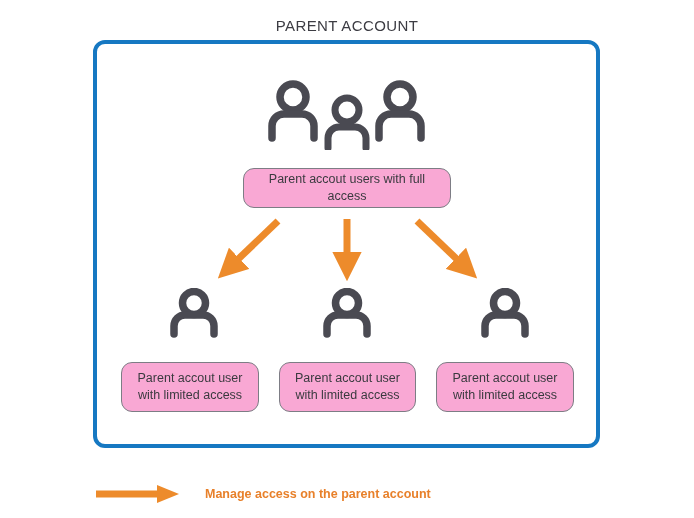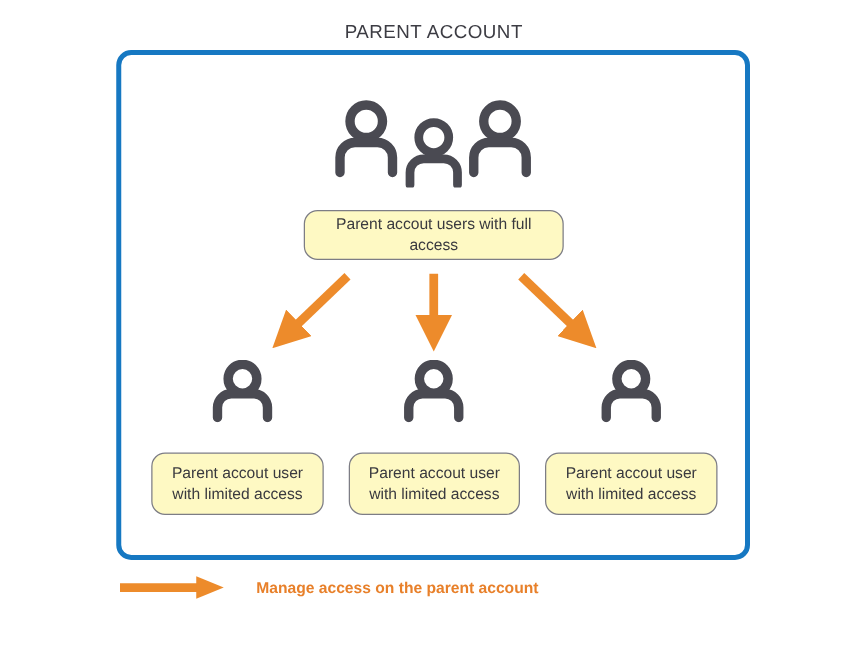--- a/index.html
+++ b/index.html
@@ -56,21 +56,21 @@
     width: 170px;
     height: 72px;
   }
 
   
   .label-box {
     position: absolute;
     box-sizing: border-box;
     border: 1.4px solid #7d7d85;
     border-radius: 11px;
-    background: #fef9c3;
+    background: #f9a8d4;
     display: flex;
     align-items: center;
     justify-content: center;
     text-align: center;
     color: #3a3a3f;
     font-size: 12.5px;
     line-height: 17px;
     padding: 2px 6px;
   }
   #full-access-box {
@@ -89,21 +89,21 @@
     position: absolute;
     left: 0; top: 0;
     width: 694px; height: 518px;
     pointer-events: none;
   }
 
   
   #legend {
     position: absolute;
     left: 93px;
-    top: 454px;
+    top: 478px;
     width: 420px;
     height: 32px;
     display: flex;
     align-items: center;
   }
   #legend-arrow-icon {
     width: 90px;
     height: 26px;
     flex: 0 0 auto;
   }

